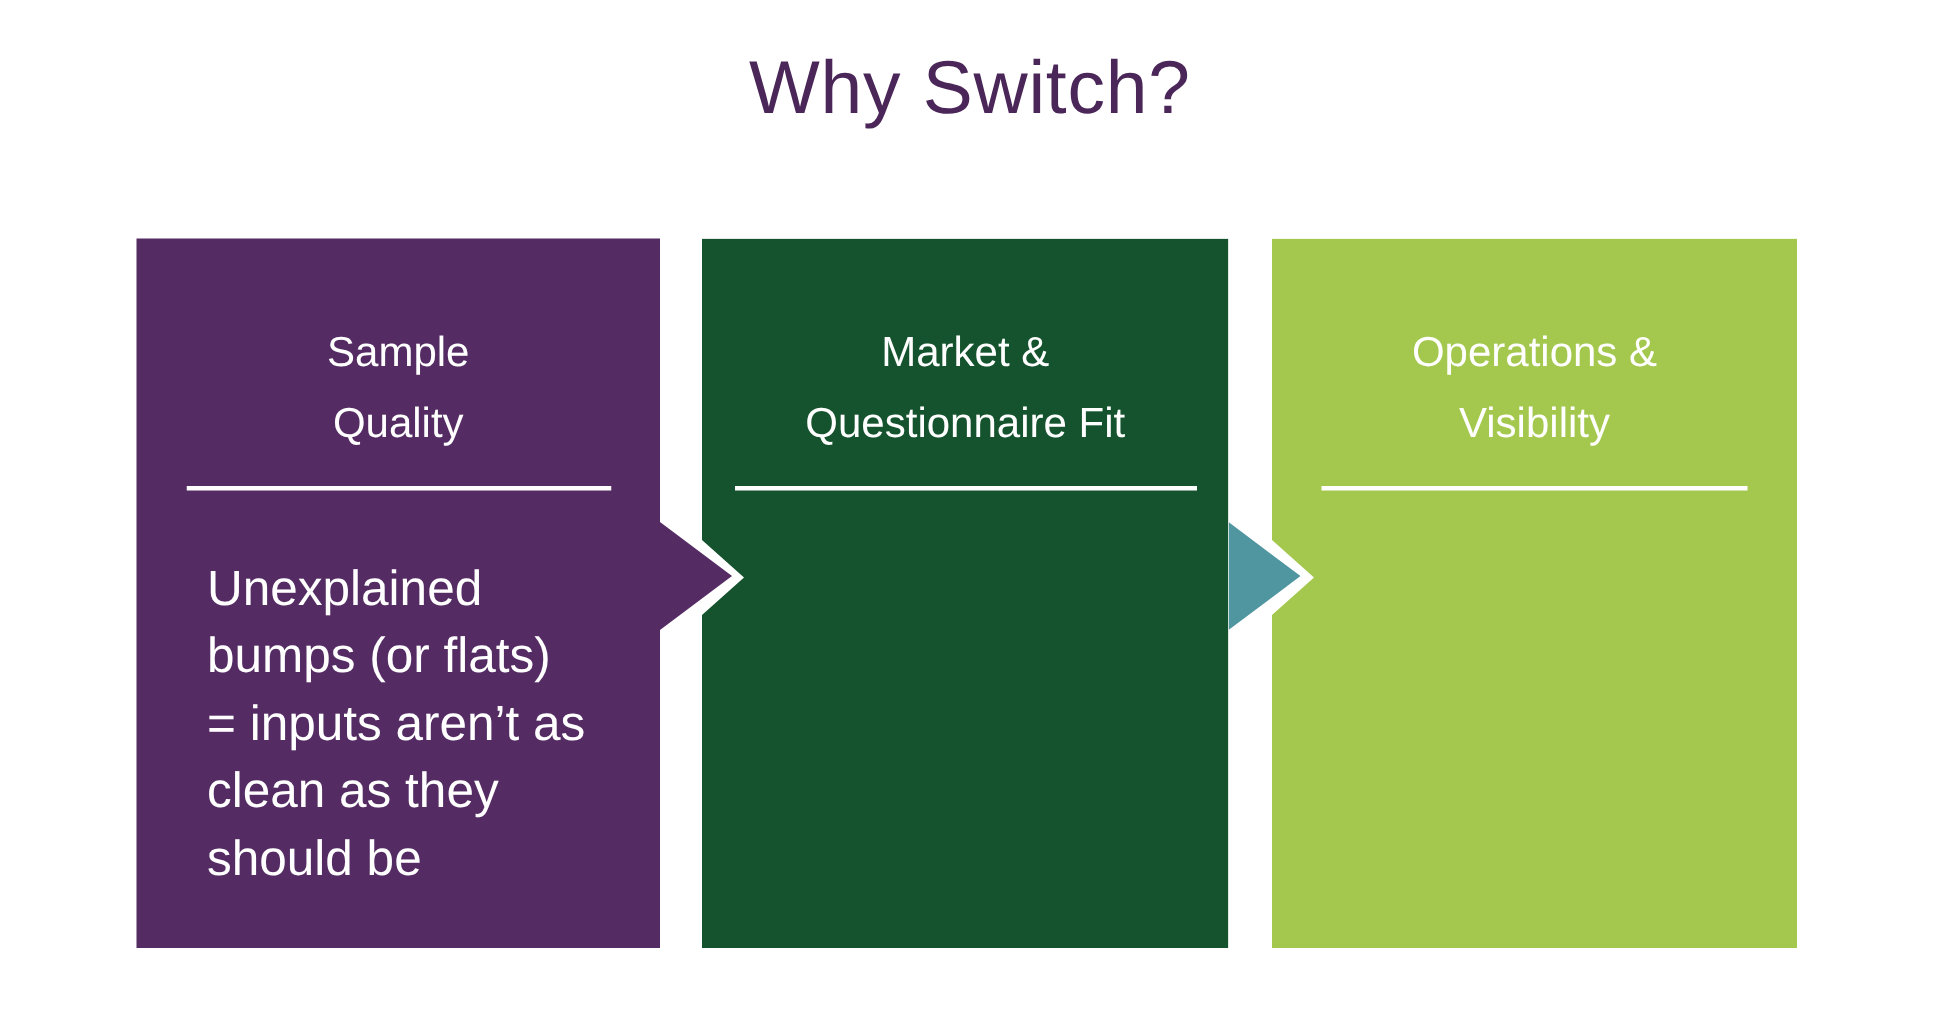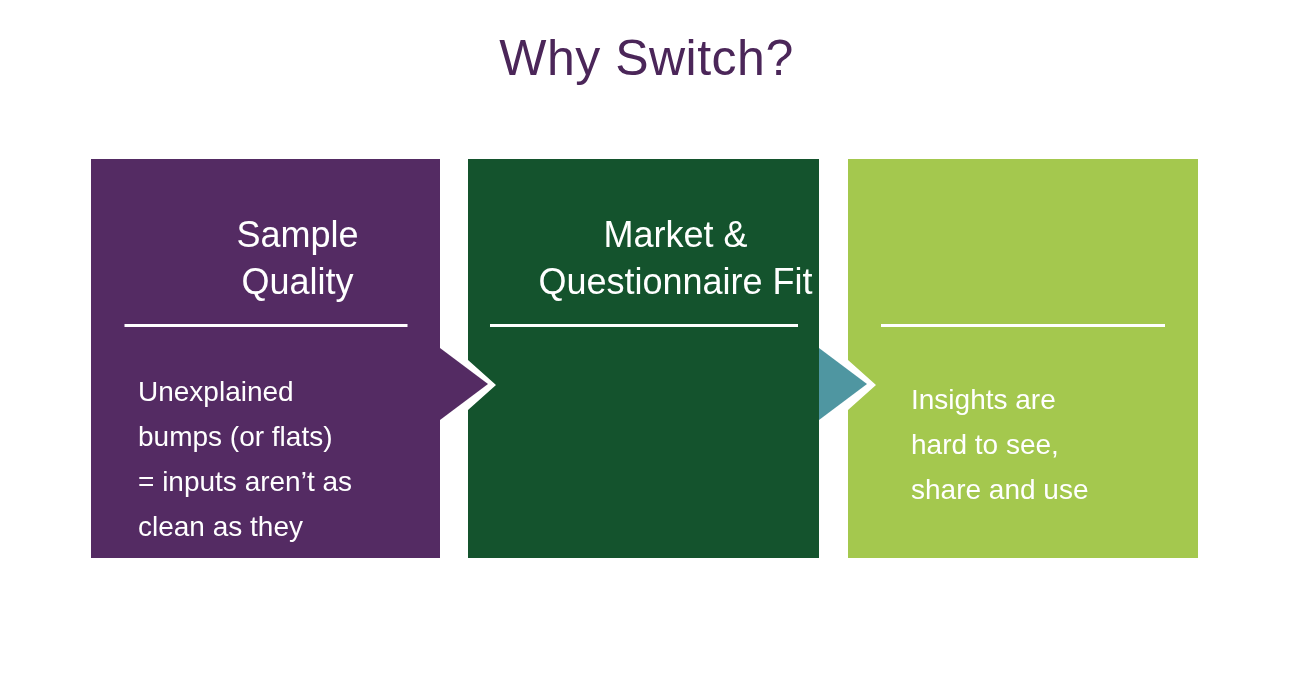--- a/index.html
+++ b/index.html
@@ -2,21 +2,21 @@
 <html><head>
 <meta charset="utf-8">
 <style>
   * { margin: 0; padding: 0; box-sizing: border-box; }
   html, body { background: #ffffff; }
   body { font-family: "Liberation Sans", sans-serif; }
 
   .slide {
     position: relative;
     width: 1293px;
-    height: 558px;
+    height: 676px;
     background: #ffffff;
     overflow: hidden;
   }
 
   .title {
     position: absolute;
     top: 28px;
     left: 0;
     width: 100%;
     text-align: center;
@@ -42,41 +42,40 @@
   }
 
   .card-inner { position: relative; width: 100%; height: 100%; }
 
   .card-heading {
     position: absolute;
     top: 52px;
     left: 0;
     width: 100%;
     text-align: center;
-    font-size: 36px;
+    font-size: 28px;
     line-height: 47px;
     white-space: pre-line;
-    margin-left: 32px;
   }
 
   .card-rule {
     position: absolute;
     top: 165px;
     left: 50%;
     transform: translateX(-50%);
     height: 3px;
     background: #ffffff;
   }
   .card-1 .card-rule { width: 283px; }
   .card-2 .card-rule { width: 308px; }
   .card-3 .card-rule { width: 284px; }
 
   .card-body {
     position: absolute;
-    font-size: 28px;
+    font-size: 33px;
     line-height: 45px;
     white-space: pre-line;
     text-align: left;
   }
   .card-1 .card-body { top: 210px; left: 47px; }
   .card-2 .card-body { top: 218px; left: 64px; }
   .card-3 .card-body { top: 218px; left: 63px; }
 
   
   .flow-arrow {
@@ -112,23 +111,22 @@
   <div class="card card-2" style="background: #14532d;">
     <div class="card-inner">
       <div class="card-heading">Market &amp;
 Questionnaire Fit</div>
       <div class="card-rule" style="background: rgb(255, 255, 255);"></div>
     </div>
   </div>
 
   <div class="card card-3" style="background: rgb(164, 200, 78);">
     <div class="card-inner">
+      <div class="card-heading">Operations &amp;
+Visibility</div>
       <div class="card-rule" style="background: rgb(255, 255, 255);"></div>
-      <div class="card-body">Insights are
-hard to see,
-share and use</div>
     </div>
   </div>
 
   <div class="flow-arrow flow-arrow-1" style="background: rgb(84, 43, 99);"></div>
   <div class="flow-arrow flow-arrow-2" style="background: rgb(79, 150, 161);"></div>
 
 </div>
 
 </body></html>

